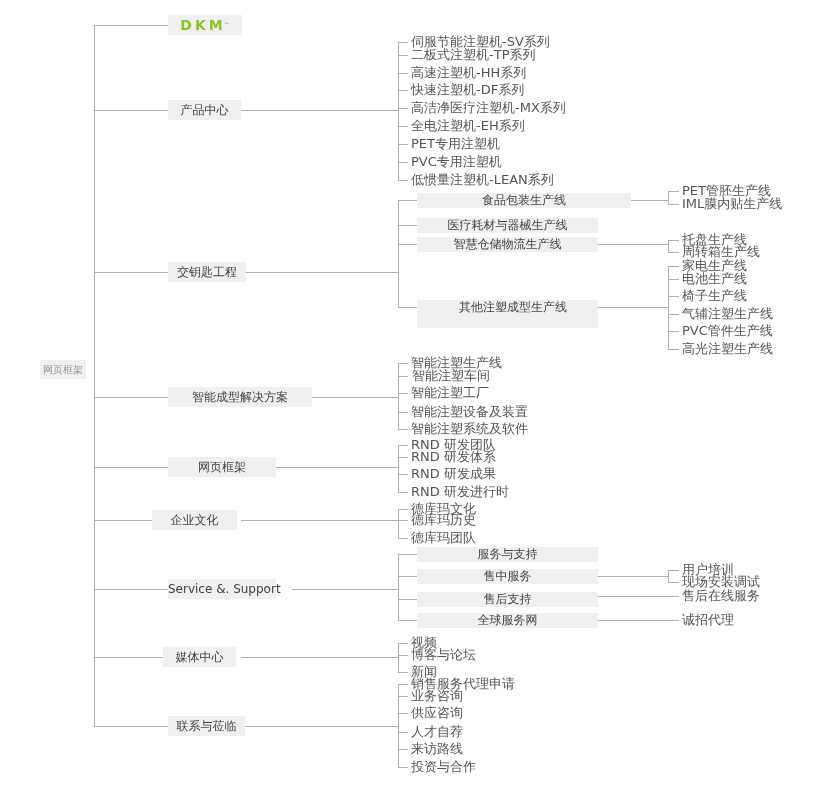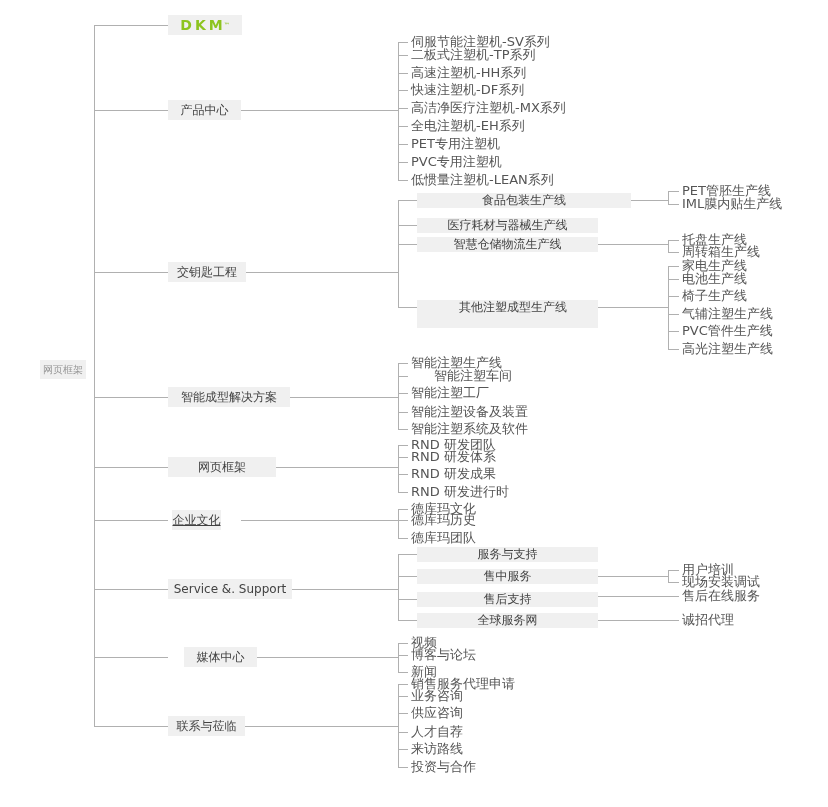--- a/index.html
+++ b/index.html
@@ -155,45 +155,45 @@
       <div class="node subbox" style="left: 417px; top: 237px; width: 181px; height: 15px; line-height: 15px;">智慧仓储物流生产线</div>
       <div class="node leaf" style="left: 682px; top: 232px;">托盘生产线</div>
       <div class="node leaf" style="left: 682px; top: 244px;">周转箱生产线</div>
       <div class="node subbox" style="left: 417px; top: 300px; width: 181px; height: 28px; line-height: 15px; padding-left: 11px;">其他注塑成型生产线</div>
       <div class="node leaf" style="left: 682px; top: 258px;">家电生产线</div>
       <div class="node leaf" style="left: 682px; top: 271px;">电池生产线</div>
       <div class="node leaf" style="left: 682px; top: 288px;">椅子生产线</div>
       <div class="node leaf" style="left: 682px; top: 306px;">气辅注塑生产线</div>
       <div class="node leaf" style="left: 682px; top: 323px;">PVC管件生产线</div>
       <div class="node leaf" style="left: 682px; top: 341px;">高光注塑生产线</div>
-      <div class="node branch" style="left: 168px; top: 387px; width: 122px; height: 20px; line-height: 20px;">智能成型解决方案</div>
+      <div class="node branch" style="left: 168px; top: 387px; width: 144px; height: 20px; line-height: 20px;">智能成型解决方案</div>
       <div class="node leaf" style="left: 411px; top: 355px;">智能注塑生产线</div>
-      <div class="node leaf" style="left: 434px; top: 368px;">智能注塑车间</div>
+      <div class="node leaf" style="left: 412px; top: 368px;">智能注塑车间</div>
       <div class="node leaf" style="left: 411px; top: 385px;">智能注塑工厂</div>
       <div class="node leaf" style="left: 411px; top: 404px;">智能注塑设备及装置</div>
       <div class="node leaf" style="left: 411px; top: 421px;">智能注塑系统及软件</div>
       <div class="node branch" style="left: 168px; top: 457px; width: 108px; height: 20px; line-height: 20px;">网页框架</div>
       <div class="node leaf" style="left: 411px; top: 437px;">RND 研发团队</div>
       <div class="node leaf" style="left: 411px; top: 449px;">RND 研发体系</div>
       <div class="node leaf" style="left: 411px; top: 466px;">RND 研发成果</div>
       <div class="node leaf" style="left: 411px; top: 484px;">RND 研发进行时</div>
-      <div class="node branch" style="left: 172px; top: 510px; width: 49px; height: 20px; line-height: 20px; text-decoration: underline;">企业文化</div>
+      <div class="node branch" style="left: 152px; top: 510px; width: 85px; height: 20px; line-height: 20px;">企业文化</div>
       <div class="node leaf" style="left: 411px; top: 501px;">德库玛文化</div>
       <div class="node leaf" style="left: 411px; top: 512px;">德库玛历史</div>
       <div class="node leaf" style="left: 411px; top: 530px;">德库玛团队</div>
-      <div class="node branch" style="left: 168px; top: 579px; width: 124px; height: 20px; line-height: 20px;">Service &amp;. Support</div>
+      <div class="node branch" style="left: 168px; top: 579px; width: 108px; height: 20px; line-height: 20px;">Service &amp;. Support</div>
       <div class="node subbox" style="left: 417px; top: 547px; width: 181px; height: 15px; line-height: 15px;">服务与支持</div>
       <div class="node subbox" style="left: 417px; top: 569px; width: 181px; height: 15px; line-height: 15px;">售中服务</div>
       <div class="node leaf" style="left: 682px; top: 562px;">用户培训</div>
       <div class="node leaf" style="left: 682px; top: 574px;">现场安装调试</div>
       <div class="node subbox" style="left: 417px; top: 592px; width: 181px; height: 15px; line-height: 15px;">售后支持</div>
       <div class="node leaf" style="left: 682px; top: 588px;">售后在线服务</div>
       <div class="node subbox" style="left: 417px; top: 613px; width: 181px; height: 15px; line-height: 15px;">全球服务网</div>
       <div class="node leaf" style="left: 682px; top: 612px;">诚招代理</div>
-      <div class="node branch" style="left: 184px; top: 647px; width: 73px; height: 20px; line-height: 20px;">媒体中心</div>
+      <div class="node branch" style="left: 163px; top: 647px; width: 73px; height: 20px; line-height: 20px;">媒体中心</div>
       <div class="node leaf" style="left: 411px; top: 635px;">视频</div>
       <div class="node leaf" style="left: 411px; top: 647px;">博客与论坛</div>
       <div class="node leaf" style="left: 411px; top: 664px;">新闻</div>
       <div class="node branch" style="left: 168px; top: 716px; width: 77px; height: 20px; line-height: 20px;">联系与莅临</div>
       <div class="node leaf" style="left: 411px; top: 676px;">销售服务代理申请</div>
       <div class="node leaf" style="left: 411px; top: 688px;">业务咨询</div>
       <div class="node leaf" style="left: 411px; top: 705px;">供应咨询</div>
       <div class="node leaf" style="left: 411px; top: 724px;">人才自荐</div>
       <div class="node leaf" style="left: 411px; top: 741px;">来访路线</div>
       <div class="node leaf" style="left: 411px; top: 759px;">投资与合作</div>

